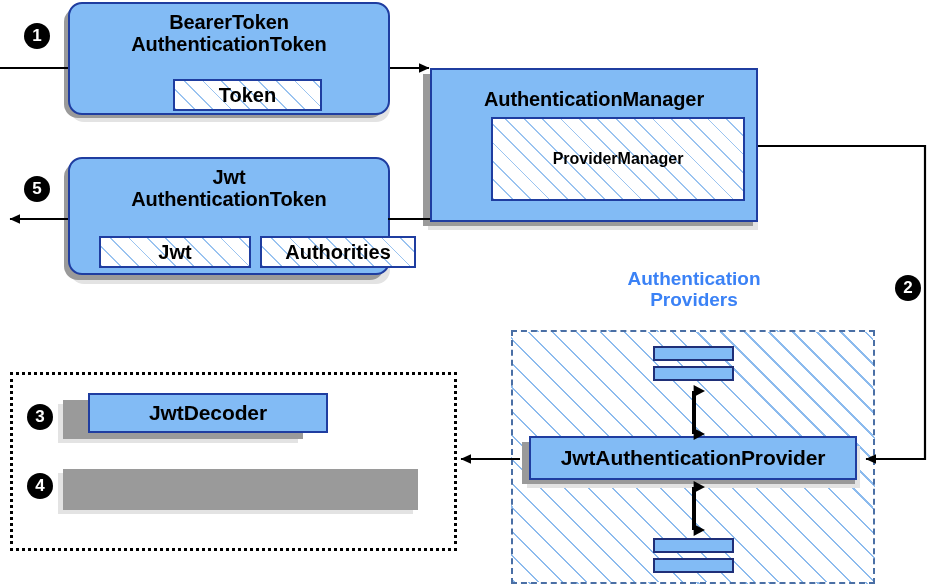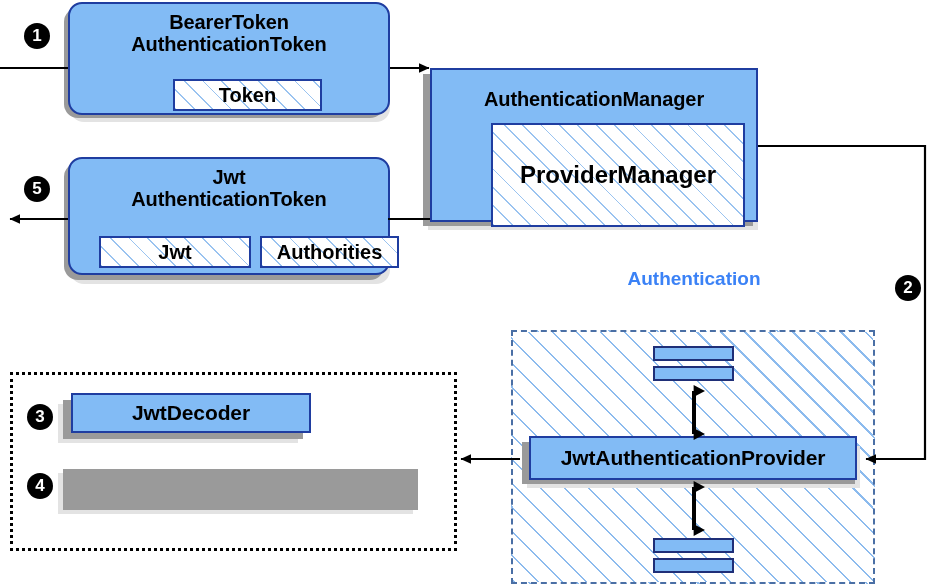--- a/index.html
+++ b/index.html
@@ -168,20 +168,21 @@
 
     <line x1="68" y1="219" x2="10" y2="219" stroke="#000" stroke-width="2.2" marker-end="url(#arrowL)"></line>
 
     <line x1="694" y1="391" x2="694" y2="434" stroke="#000" stroke-width="4" marker-start="url(#arrowUp)" marker-end="url(#arrowUp)"></line>
 
     <line x1="694" y1="487" x2="694" y2="530" stroke="#000" stroke-width="4" marker-start="url(#arrowUp)" marker-end="url(#arrowUp)"></line>
   </svg>
 
   <div class="free-label" style="left:588px; top:268px; width:212px; font-size:19px;">
     <div>Authentication</div>
+    <div>Providers</div>
   </div>
 
   <div class="dashed-hatch-group" style="left:511px; top:330px; width:364px; height:254px;"></div>
 
   <div class="bar" style="left:653px; top:346px; width:81px; height:15px;"></div>
   <div class="bar" style="left:653px; top:366px; width:81px; height:15px;"></div>
 
   <div class="bar" style="left:653px; top:538px; width:81px; height:15px;"></div>
   <div class="bar" style="left:653px; top:558px; width:81px; height:15px;"></div>
 
@@ -203,42 +204,42 @@
   <div class="shadow-a rounded" style="left:64px; top:163px; width:320px; height:117px;"></div>
   <div class="node rounded" style="left:68px; top:157px; width:322px; height:118px; font-size:20px; padding-top:7px;">
     <div class="node-title">
       <div>Jwt</div>
       <div>AuthenticationToken</div>
     </div>
   </div>
   <div class="hatch-box" style="left:76px; top:236px; width:152px; height:32px; font-size:20px;">
     <span>Jwt</span>
   </div>
-  <div class="hatch-box" style="left:237px; top:236px; width:139px; height:32px; font-size:20px;">
+  <div class="hatch-box" style="left:237px; top:236px; width:156px; height:32px; font-size:20px;">
     <span>Authorities</span>
   </div>
 
   <div class="shadow-b" style="left:428px; top:78px; width:330px; height:152px;"></div>
   <div class="shadow-a" style="left:423px; top:74px; width:330px; height:152px;"></div>
   <div class="node" style="left:430px; top:68px; width:328px; height:154px; font-size:20px; padding-top:18px;">
     <div class="node-title">AuthenticationManager</div>
   </div>
-  <div class="hatch-box" style="left:468px; top:123px; width:254px; height:104px; font-size:24px;">
+  <div class="hatch-box" style="left:468px; top:117px; width:254px; height:84px; font-size:16px;">
     <span>ProviderManager</span>
   </div>
 
   <div class="shadow-b" style="left:527px; top:446px; width:333px; height:42px;"></div>
   <div class="shadow-a" style="left:522px; top:442px; width:333px; height:42px;"></div>
   <div class="node" style="left:529px; top:436px; width:328px; height:44px; font-size:21px; justify-content:center;">
     <div class="node-title">JwtAuthenticationProvider</div>
   </div>
 
   <div class="shadow-b" style="left:58px; top:404px; width:240px; height:39px;"></div>
   <div class="shadow-a" style="left:63px; top:400px; width:240px; height:39px;"></div>
-  <div class="node" style="left:71px; top:393px; width:240px; height:40px; font-size:21px; justify-content:center;">
+  <div class="node" style="left:88px; top:393px; width:240px; height:40px; font-size:21px; justify-content:center;">
     <div class="node-title">JwtDecoder</div>
   </div>
 
   <div class="shadow-b" style="left:58px; top:473px; width:355px; height:41px;"></div>
   <div class="shadow-a" style="left:63px; top:469px; width:355px; height:41px;"></div>
 
   <div class="step" style="left:24px; top:23px;">
     <span>1</span>
   </div>
   <div class="step" style="left:24px; top:176px;">

